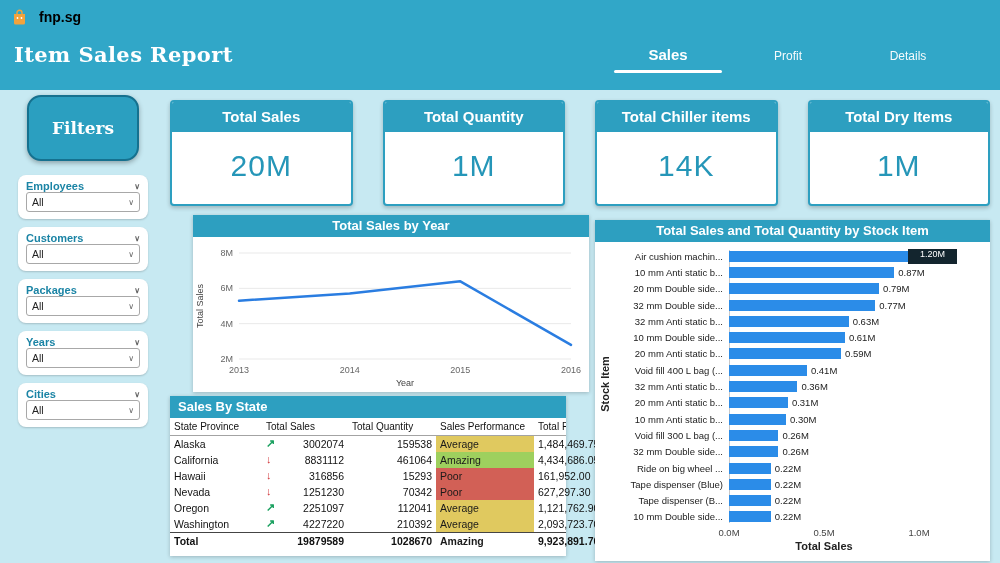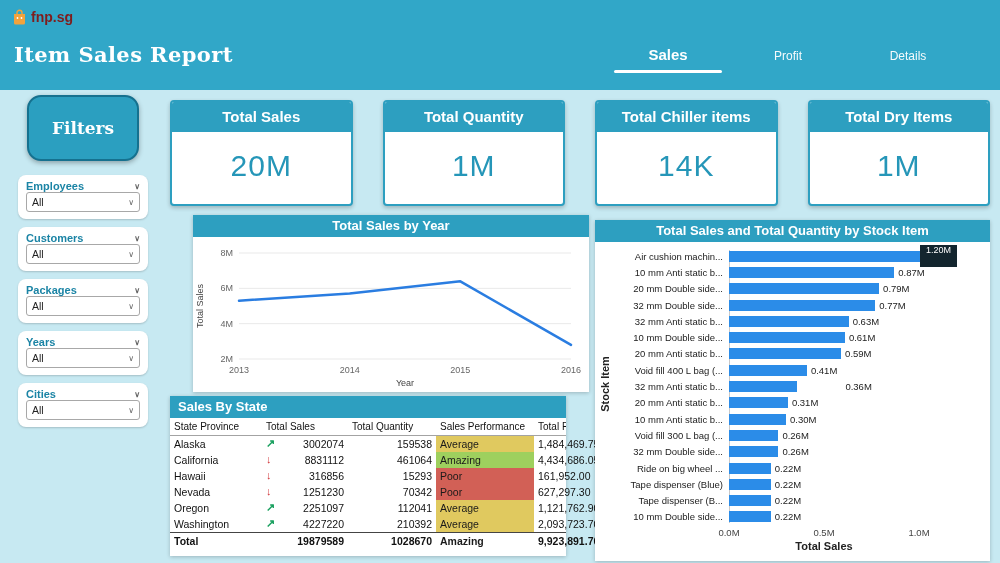--- a/index.html
+++ b/index.html
@@ -1,22 +1,22 @@
 <!DOCTYPE html>
 <html><head>
 <meta charset="utf-8">
 <style>
   html,body{margin:0;padding:0;background:#c7e9f2;}
   #app{position:relative;width:1000px;height:563px;background:#c7e9f2;overflow:hidden;
        font-family:"Liberation Sans",sans-serif;}
 
   
   #hdr{position:absolute;left:0;top:0;width:100%;height:90px;background:#31a7c8;}
-  #logo{position:absolute;left:12px;top:9px;display:flex;align-items:flex-start;gap:4px;
-        color:#7f1d1d;font-weight:bold;font-size:14px;}
+  #logo{position:absolute;left:12px;top:9px;display:flex;align-items:flex-start;gap:12px;
+        color:#000000;font-weight:bold;font-size:14px;}
   #page-title{position:absolute;left:14px;top:42px;margin:0;color:#fff;
         font:700 21px "DejaVu Serif",serif;letter-spacing:.4px;}
   #tabs{position:absolute;top:46px;right:38px;display:flex;align-items:flex-end;gap:12px;}
   .tab{min-width:108px;text-align:center;color:#fff;cursor:pointer;}
   .tab .lbl{font-size:12px;opacity:.95;}
   .tab.active .lbl{font-size:15px;font-weight:bold;opacity:1;}
   .tab .bar{height:3px;margin-top:7px;border-radius:2px;background:transparent;}
   .tab.active .bar{background:#fff;}
 
   
@@ -74,21 +74,21 @@
         transform:rotate(-90deg);font-weight:bold;font-size:11px;color:#222;}
   #bar-rows{position:relative;height:277px;}
   #bar-rows::before{content:"";position:absolute;left:112px;top:2px;bottom:2px;width:1px;
         background:#c9c9c9;}
   .bar-row{display:flex;align-items:center;height:16.3px;}
   .bar-cat{flex:0 0 106px;text-align:right;padding-right:6px;font-size:9.5px;color:#222;
         white-space:nowrap;overflow:hidden;}
   .bar-track{position:relative;flex:1;height:11px;}
   .bar-fill{position:absolute;left:0;top:0;height:11px;display:flex;align-items:center;
         justify-content:flex-end;cursor:pointer;}
-  .bar-badge{background:#13252e;color:#fff;font-size:9px;padding:0 6px;height:22px;
+  .bar-badge{background:#13252e;color:#fff;font-size:9px;padding:0 12px;height:15px;
         line-height:11px;}
   .bar-val{position:absolute;top:0;font-size:9.5px;color:#222;line-height:11px;}
   #bar-ticks{position:relative;margin-left:112px;height:12px;font-size:9.5px;color:#444;
         margin-top:2px;}
   .bar-tick{position:absolute;top:0;transform:translateX(-50%);}
   #bar-xlab{margin-left:112px;width:190px;text-align:center;font-weight:bold;
         font-size:11px;color:#222;margin-top:1px;}
 </style>
 </head>
 <body>
@@ -344,21 +344,21 @@
           <div class="bar-row">
             <div class="bar-cat">Void fill 400 L bag (...</div>
             <div class="bar-track">
               <span class="bar-val" style="left: 81.9px;">0.41M</span>
               <div class="bar-fill" style="width: 77.9px; background: rgb(43, 140, 232);"></div>
             </div>
           </div>
           <div class="bar-row">
             <div class="bar-cat">32 mm Anti static b...</div>
             <div class="bar-track">
-              <span class="bar-val" style="left: 72.4px; margin-left: 44px;">0.36M</span>
+              <span class="bar-val" style="left: 72.4px;">0.36M</span>
               <div class="bar-fill" style="width: 68.4px; background: rgb(43, 140, 232);"></div>
             </div>
           </div>
           <div class="bar-row">
             <div class="bar-cat">20 mm Anti static b...</div>
             <div class="bar-track">
               <span class="bar-val" style="left: 62.9px;">0.31M</span>
               <div class="bar-fill" style="width: 58.9px; background: rgb(43, 140, 232);"></div>
             </div>
           </div>

